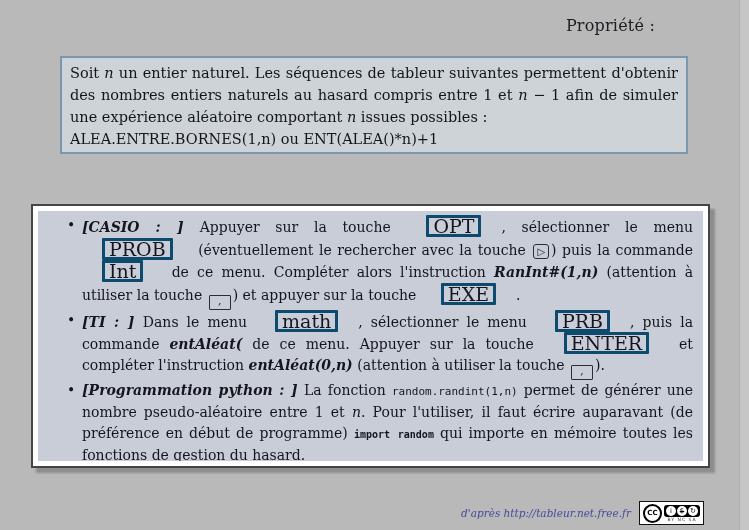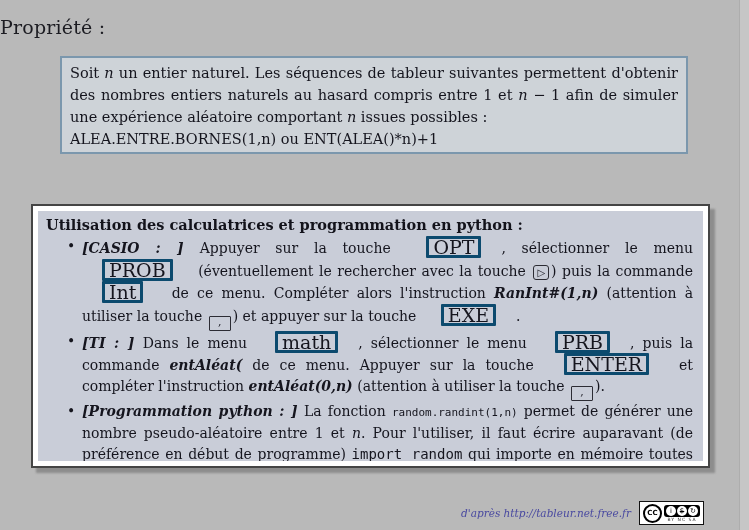--- a/index.html
+++ b/index.html
@@ -8,21 +8,21 @@
     background:#b9b9b9;
     font-family:"DejaVu Serif", serif;
     color:#15151e;
   }
   .right-strip{
     position:absolute;right:0;top:0;width:9px;height:530px;
     background:#c6c6c6;border-left:1px solid #adadad;
   }
   .title{
     position:absolute;top:16px;left:0;width:655px;
-    text-align:left;font-size:19px;color:#1c1c22;
+    text-align:right;font-size:16px;color:#1c1c22;
     letter-spacing:.2px;
   }
   .prop-box{
     position:absolute;left:60px;top:56px;width:608px;height:86px;
     background:#ced3d8;border:2px solid #7b97ad;
     padding:4px 8px;overflow:hidden;
   }
   .prop-box p{margin:0;font-size:14.5px;line-height:22px;text-align:justify;}
   .panel{
     position:absolute;left:31px;top:204px;width:665px;height:250px;
@@ -45,21 +45,21 @@
     text-align:justify;margin:0;
   }
   ul.instructions li::before{
     content:"\2022";position:absolute;left:-15px;top:0;
     font-size:14px;
   }
   .seg-t{}
   .seg-i{font-style:italic;}
   .seg-b{font-weight:bold;font-style:italic;}
   .seg-c{font-family:"DejaVu Sans Mono", monospace;font-size:11px;}
-  .seg-cb{font-family:"DejaVu Sans Mono", monospace;font-size:14px;font-weight:normal;}
+  .seg-cb{font-family:"DejaVu Sans Mono", monospace;font-size:10px;font-weight:bold;}
   .seg-k{
     display:inline-block;border:3px solid #0c4a6e;
     padding:0 4px;margin:0 20px;font-size:19px;line-height:16px;
     vertical-align:-1px;border-radius:1px;
   }
   .seg-ka{
     display:inline-block;border:1px solid #2c2c34;
     padding:0 3px;margin:0 2px;font-size:10px;line-height:13px;
     vertical-align:0px;border-radius:3px;
   }
@@ -107,21 +107,20 @@
 <div class="right-strip"></div>
 
 <div class="title">Propriété :</div>
 
 <div class="prop-box">
   <p><span class="seg-t">Soit </span><span class="seg-i">n</span><span class="seg-t"> un entier naturel. Les séquences de tableur suivantes permettent d'obtenir des nombres entiers naturels au hasard compris entre 1 et </span><span class="seg-i">n</span><span class="seg-t"> − 1 afin de simuler une expérience aléatoire comportant </span><span class="seg-i">n</span><span class="seg-t"> issues possibles :</span><br><span class="seg-t">ALEA.ENTRE.BORNES(1,n) ou ENT(ALEA()*n)+1</span></p>
 </div>
 
 <div class="panel">
   <div class="panel-inner">
-    <div class="panel-header">Utilisation des calculatrices et programmation en python :</div>
     <ul class="instructions">
       <li><span class="seg-b">[CASIO : ] </span><span class="seg-t">Appuyer sur la touche </span><span class="seg-k">OPT</span><span class="seg-t">, sélectionner le menu </span><span class="seg-k">PROB</span><span class="seg-t"> (éventuellement le rechercher avec la touche </span><span class="seg-ka">▷</span><span class="seg-t">) puis la commande </span><span class="seg-k">Int</span><span class="seg-t"> de ce menu. Compléter alors l'instruction </span><span class="seg-b">RanInt#(1,n)</span><span class="seg-t"> (attention à utiliser la touche </span><span class="seg-kc">,</span><span class="seg-t">) et appuyer sur la touche </span><span class="seg-k">EXE</span><span class="seg-t">.</span></li>
       <li><span class="seg-b">[TI : ] </span><span class="seg-t">Dans le menu </span><span class="seg-k">math</span><span class="seg-t">, sélectionner le menu </span><span class="seg-k">PRB</span><span class="seg-t">, puis la commande </span><span class="seg-b">entAléat(</span><span class="seg-t"> de ce menu. Appuyer sur la touche </span><span class="seg-k">ENTER</span><span class="seg-t"> et compléter l'instruction </span><span class="seg-b">entAléat(0,n)</span><span class="seg-t"> (attention à utiliser la touche </span><span class="seg-kc">,</span><span class="seg-t">).</span></li>
       <li><span class="seg-b">[Programmation python : ] </span><span class="seg-t">La fonction </span><span class="seg-c">random.randint(1,n)</span><span class="seg-t"> permet de générer une nombre pseudo-aléatoire entre 1 et </span><span class="seg-i">n</span><span class="seg-t">. Pour l'utiliser, il faut écrire auparavant (de préférence en début de programme) </span><span class="seg-cb">import random</span><span class="seg-t"> qui importe en mémoire toutes les fonctions de gestion du hasard.</span></li>
     </ul>
   </div>
 </div>
 
 <div class="footer">
   <span class="credit">d'après http://tableur.net.free.fr</span>

